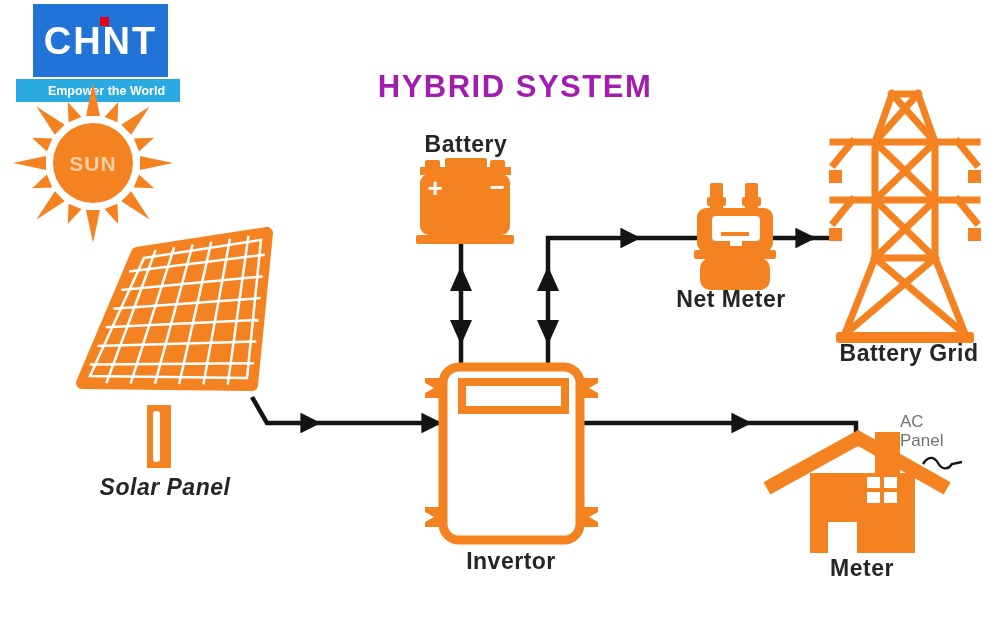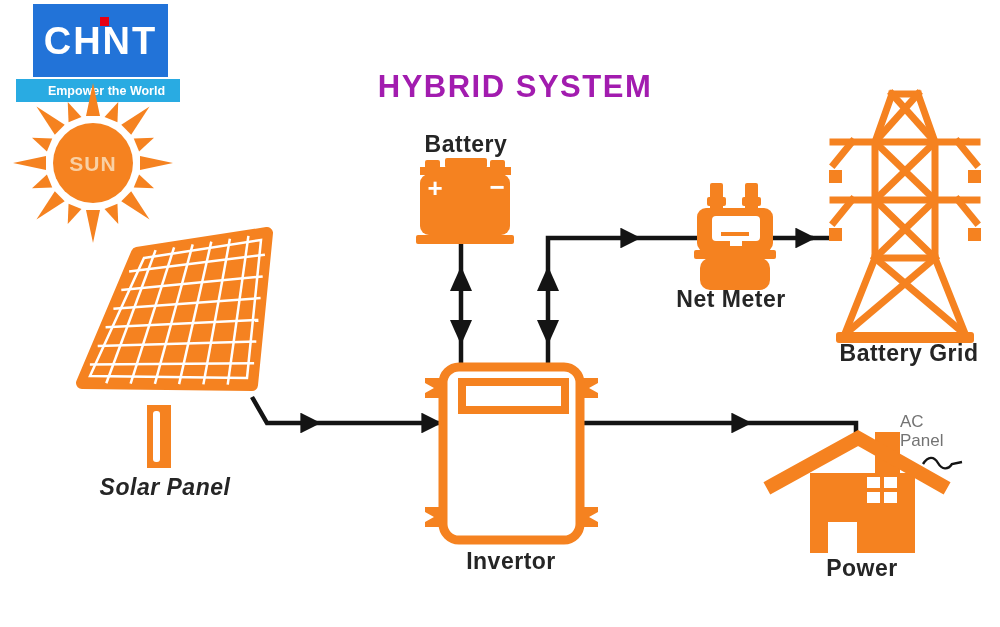--- a/index.html
+++ b/index.html
@@ -199,21 +199,21 @@
     <rect class="o-f" x="47" y="60" width="105" height="80"></rect>
     <path class="o-s" stroke-width="14" stroke-linecap="square" stroke-linejoin="miter" d="M10,72 L95,25 L178,72"></path>
     <g class="w-f">
       <rect x="104" y="64" width="13" height="11"></rect>
       <rect x="121" y="64" width="13" height="11"></rect>
       <rect x="104" y="79" width="13" height="11"></rect>
       <rect x="121" y="79" width="13" height="11"></rect>
       <rect x="65" y="109" width="29" height="31"></rect>
     </g>
   </svg>
-  <div class="label" style="left:787px;top:555px;width:150px;">Power</div>
+  <div class="label" style="left:787px;top:555px;width:150px;">Meter</div>
 
   <div class="acpower">
     <div>AC</div>
     <div>Panel</div>
   </div>
   <svg class="abs" style="left:921px;top:455px;z-index:2" width="44" height="18" viewBox="0 0 44 18">
     <path class="k-s" stroke-width="2.4" d="M2,9 C7,1 13,1 17,8 C21,15 27,15 31,9 L41,7"></path>
   </svg>
 
 </div>

